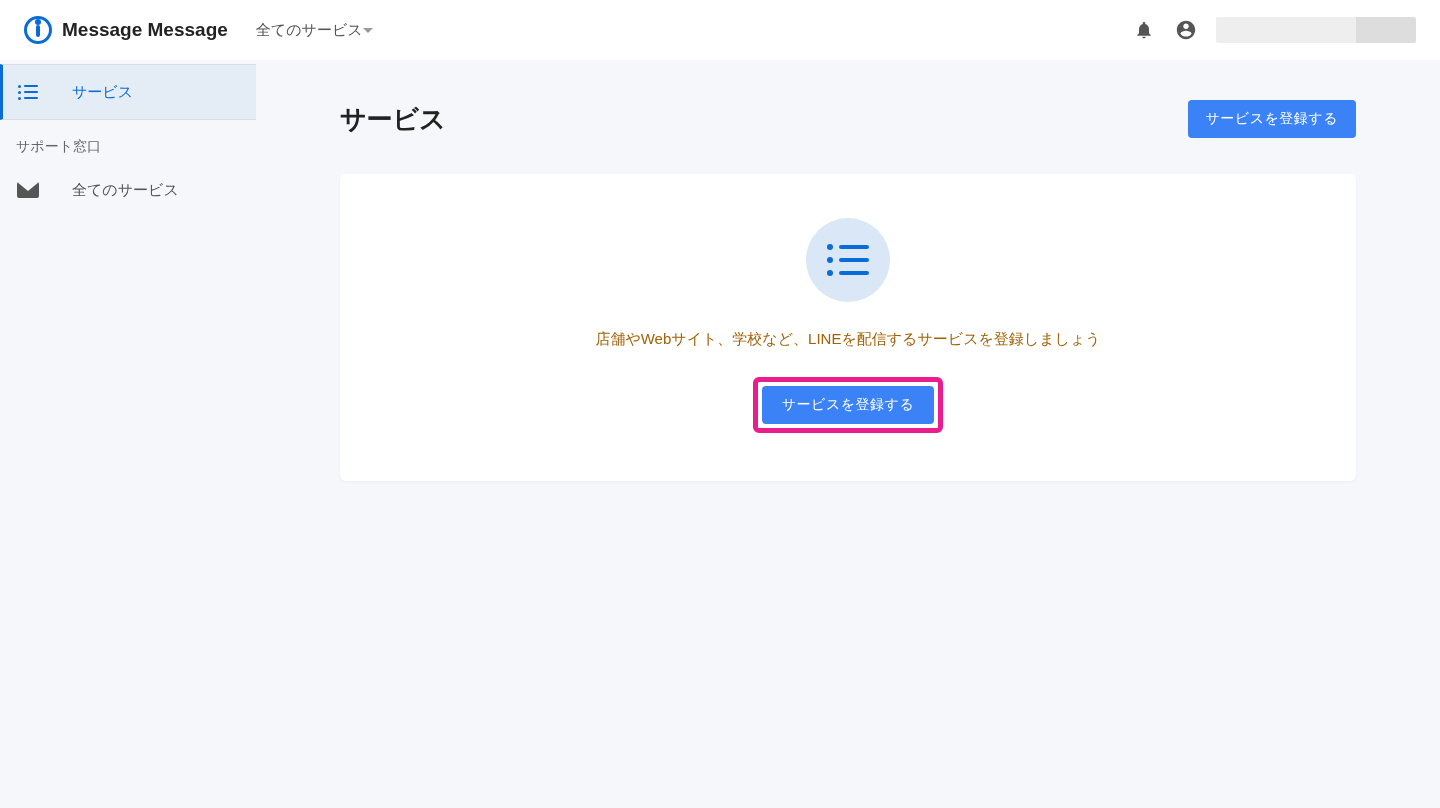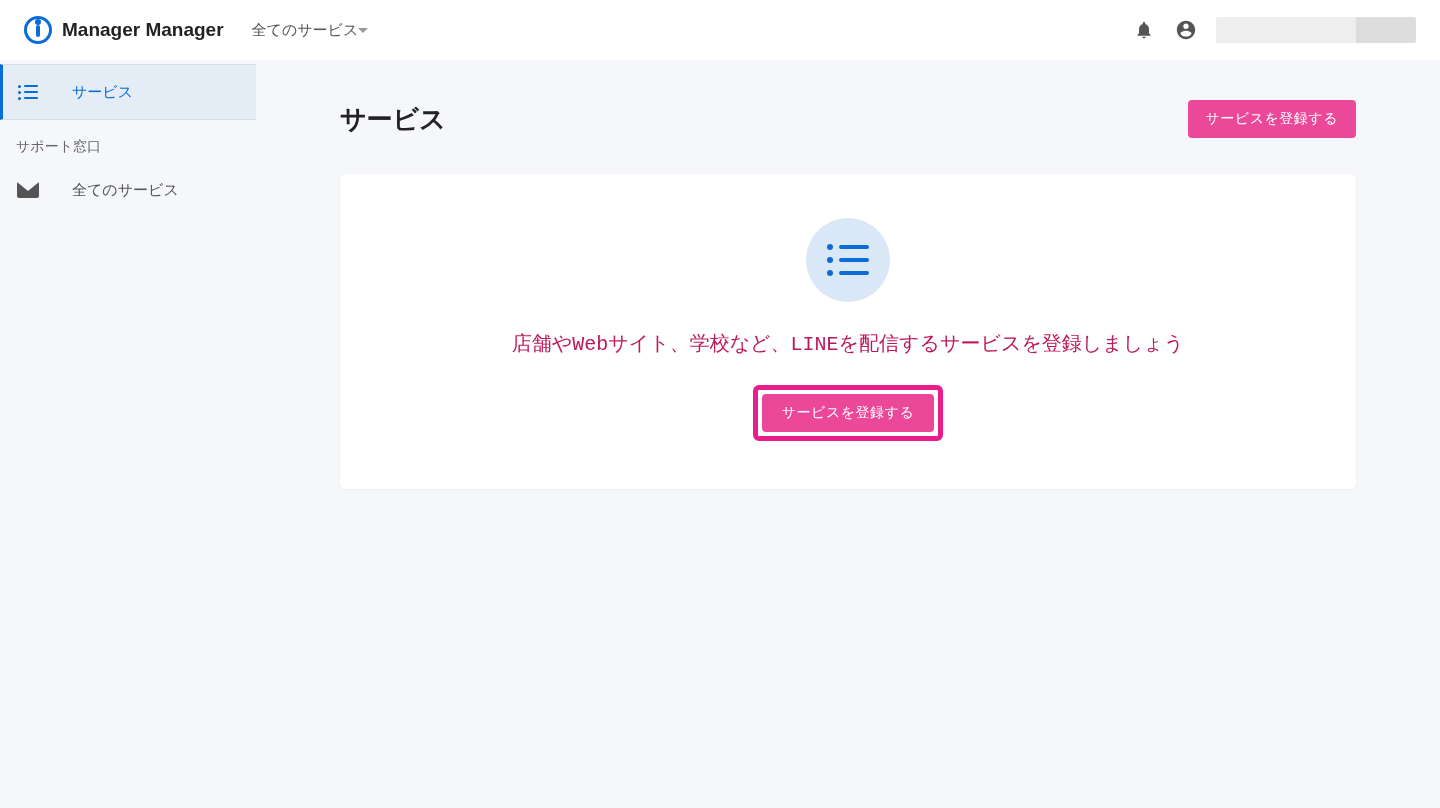--- a/index.html
+++ b/index.html
@@ -197,21 +197,21 @@
       justify-content: space-between;
       align-items: center;
       margin-bottom: 36px;
     }
     .page-title {
       font-size: 26px;
       font-weight: 600;
       color: #222;
     }
     .btn-primary {
-      background: #ec4899;
+      background: #3b82f6;
       color: #fff;
       border: none;
       padding: 10px 18px;
       font-size: 14px;
       border-radius: 4px;
       cursor: pointer;
       letter-spacing: 0.5px;
     }
     .card {
       background: #fff;
@@ -246,44 +246,43 @@
       background: #0a6cd6;
       border-radius: 50%;
     }
     .big-line {
       width: 30px;
       height: 4px;
       background: #0a6cd6;
       border-radius: 2px;
     }
     .empty-text {
-      font-size: 20px;
-      color: #be185d;
+      font-size: 15px;
+      color: #a16207;
       margin-bottom: 28px;
-      font-family: Liberation Mono, monospace;
     }
     .highlight-frame {
       display: inline-block;
       border: 5px solid #e91e8c;
       border-radius: 6px;
       padding: 4px;
     }
     .highlight-frame .btn-primary {
       padding: 10px 20px;
     }
   </style>
 </head>
 <body>
 
 <div class="header">
   <div class="logo-wrap">
     <div class="logo-mark">
       <div class="logo-inner"></div>
     </div>
-    <div class="app-name">Manager Manager</div>
+    <div class="app-name">Message Message</div>
   </div>
   <div class="service-switcher">
     <span>全てのサービス</span>
     <span class="chevron-down"></span>
   </div>
   <div class="header-right">
     <div class="icon-button">
       <svg width="20" height="20" viewBox="0 0 24 24" fill="#555">
           <path d="M12 22c1.1 0 2-.9 2-2h-4c0 1.1.9 2 2 2zm6-6v-5c0-3.07-1.63-5.64-4.5-6.32V4c0-.83-.67-1.5-1.5-1.5s-1.5.67-1.5 1.5v.68C7.64 5.36 6 7.92 6 11v5l-2 2v1h16v-1l-2-2z"></path>
         </svg>

